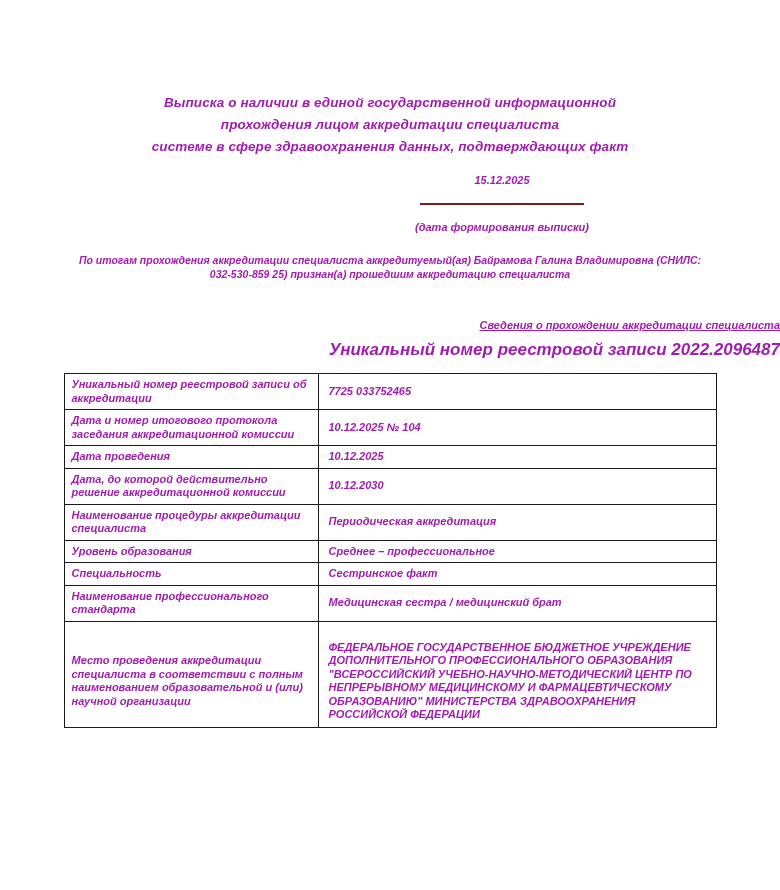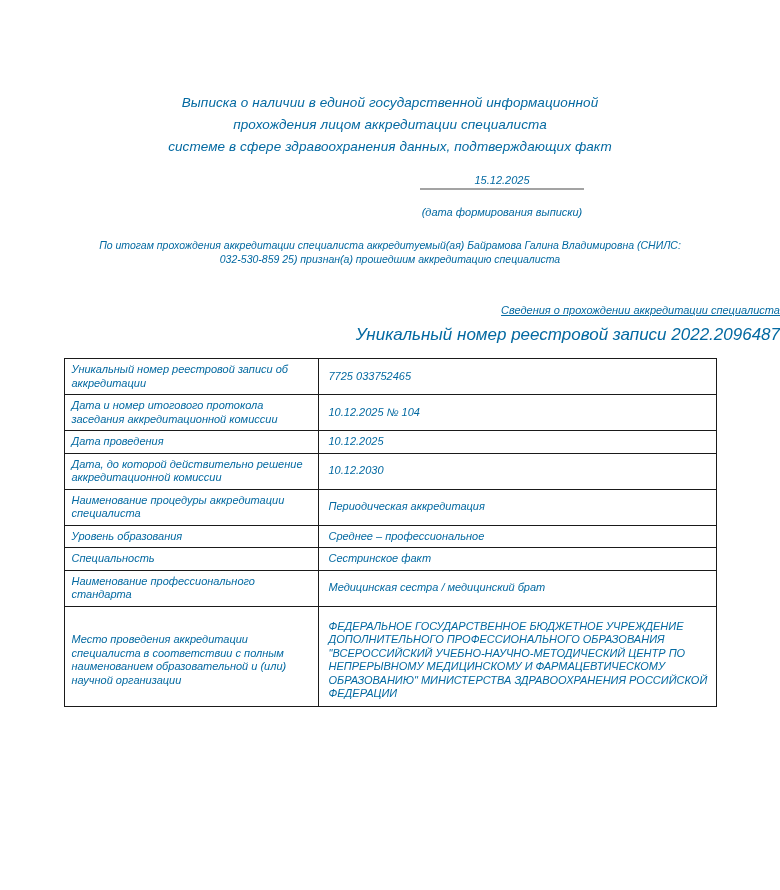--- a/index.html
+++ b/index.html
@@ -5,45 +5,45 @@
   html, body {
     margin: 0;
     padding: 0;
     background: #ffffff;
   }
   .page {
     position: relative;
     width: 780px;
     height: 890px;
     background: #ffffff;
-    color: #0369a1;
+    color: #a21caf;
     font-family: "Liberation Sans", sans-serif;
     font-style: italic;
-    font-weight: normal;
+    font-weight: bold;
     overflow: hidden;
     box-sizing: border-box;
     padding-top: 92px;
   }
   .title {
     text-align: center;
     font-size: 13.5px;
     line-height: 22px;
     letter-spacing: 0.1px;
   }
   .date-block {
     width: 200px;
     margin: 16px 0 0 402px;
     text-align: center;
     font-size: 11px;
   }
   .date-value {
     display: block;
     margin: 0 18px;
-    padding-bottom: 2px;
-    border-bottom: 2px solid #a3a3a3;
+    padding-bottom: 17px;
+    border-bottom: 2px solid #7f1d1d;
   }
   .date-caption {
     padding-top: 16px;
     font-size: 11px;
   }
   .summary {
     margin-top: 20px;
     text-align: center;
     font-size: 10.5px;
     line-height: 14px;
@@ -74,21 +74,21 @@
     padding: 4px 8px 4px 7px;
     word-wrap: break-word;
   }
   table.details td.label {
     width: 238px;
   }
   table.details td.value {
     padding-left: 10px;
   }
   table.details tr.tall td {
-    padding-top: 13px;
+    padding-top: 19px;
     padding-bottom: 5px;
   }
 </style>
 </head>
 <body>
 
 <div class="page">
 
   <div class="title">
     <div>Выписка о наличии в единой государственной информационной</div>

